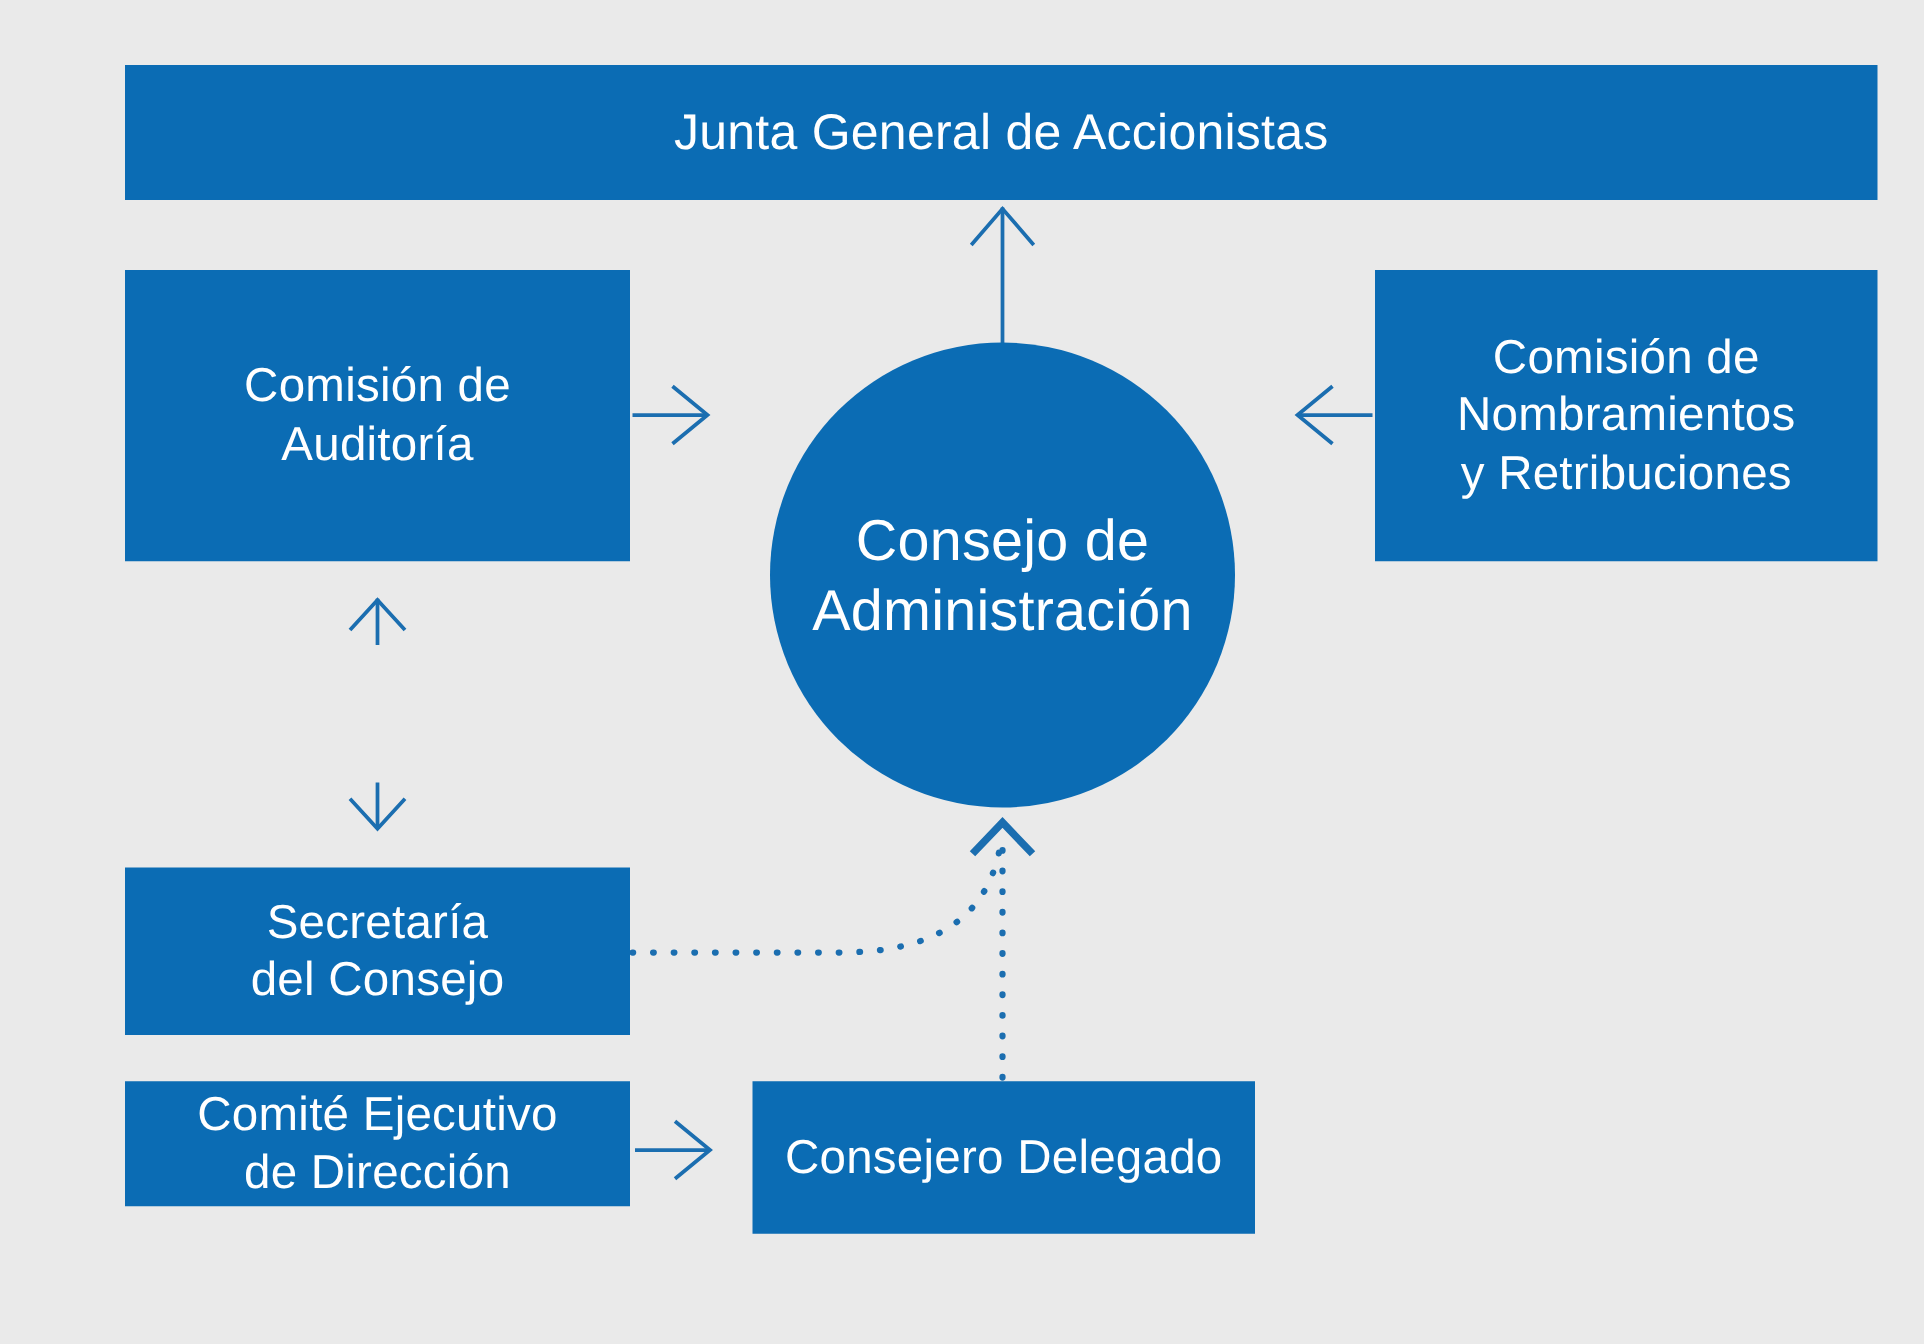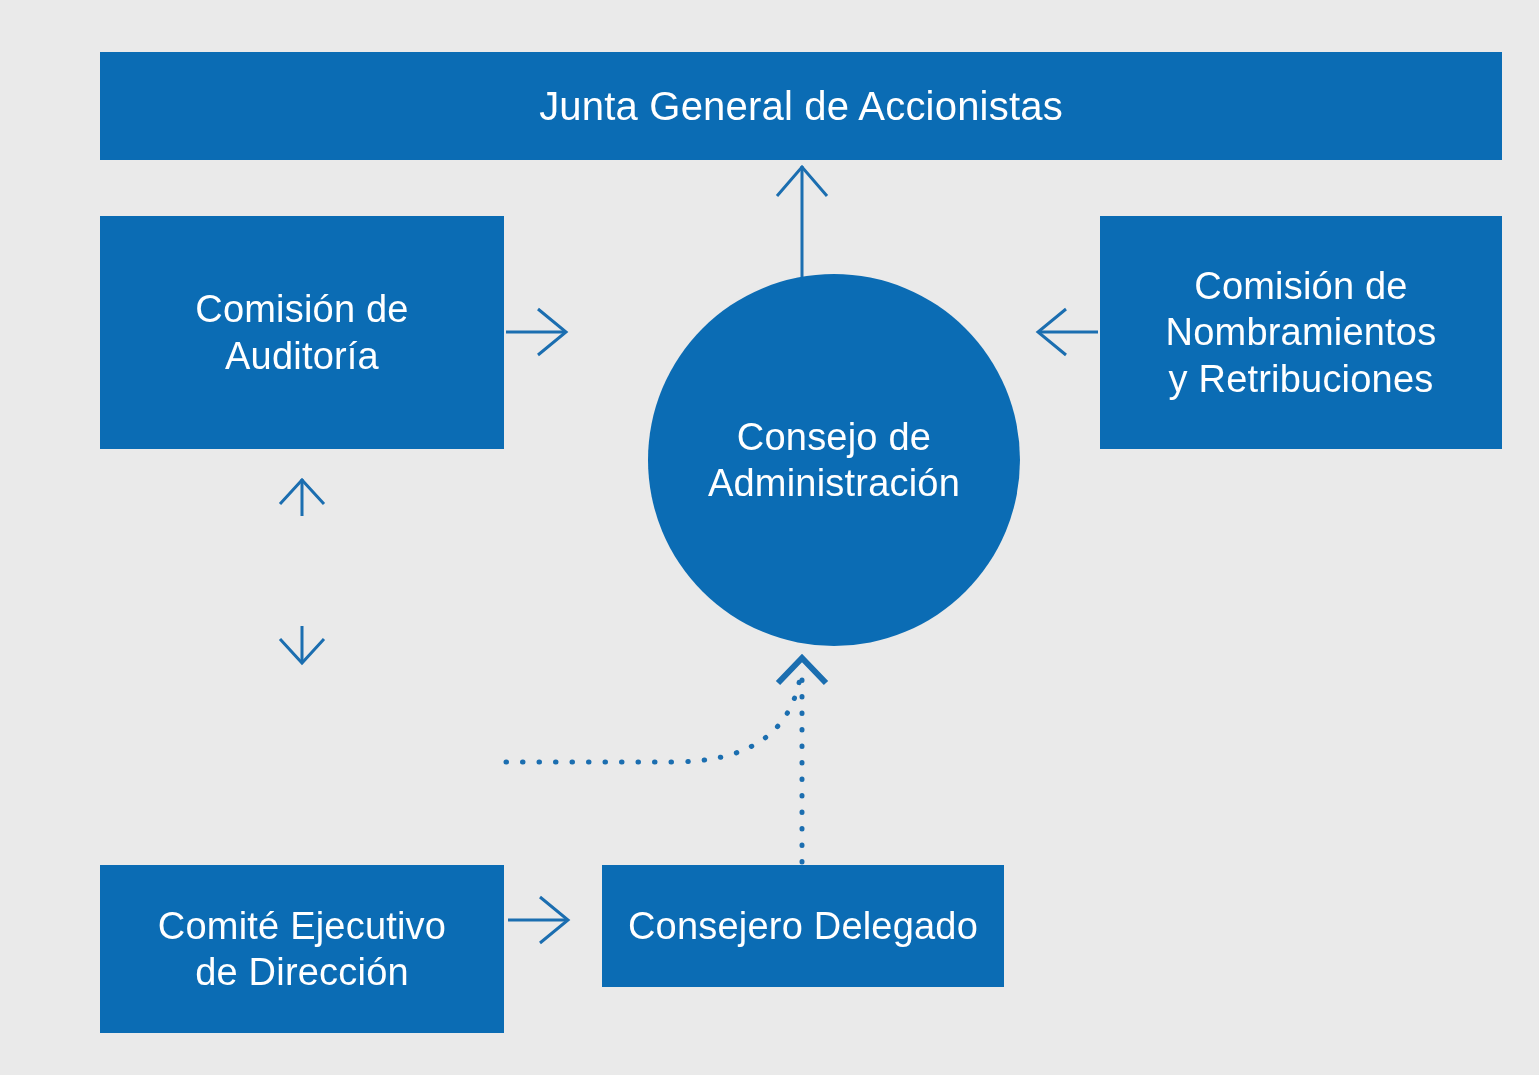--- a/index.html
+++ b/index.html
@@ -43,34 +43,34 @@
   }
   #n-auditoria {
     left: 68px;  top: 216px;  width: 404px;  height: 233px;
     font-size: 38px;
   }
   #n-nombramientos {
     left: 1068px; top: 216px; width: 402px;  height: 233px;
     font-size: 38px;
   }
   #n-consejo {
-    left: 616px; top: 274px;  width: 372px;  height: 372px;
-    font-size: 38px;
+    left: 584px; top: 274px;  width: 372px;  height: 372px;
+    font-size: 46px;
     text-align: center;
   }
   #n-auditor {
     left: 68px;  top: 516px;  width: 404px;  height: 108px;
     font-size: 38px;
   }
   #n-secretaria {
     left: 68px;  top: 694px;  width: 404px;  height: 134px;
     font-size: 38px;
   }
   #n-comite {
-    left: 68px;  top: 865px;  width: 404px;  height: 168px;
+    left: 68px;  top: 865px;  width: 404px;  height: 100px;
     font-size: 38px;
   }
   #n-delegado {
     left: 570px; top: 865px;  width: 402px;  height: 122px;
     font-size: 38px;
   }
   #edges {
     position: absolute;
     left: 0; top: 0;
     width: 1539px;
@@ -131,19 +131,21 @@
 Auditoría</div>
 
   <div class="node circle" id="n-consejo">Consejo de
 Administración</div>
 
   <div class="node" id="n-nombramientos">Comisión de
 Nombramientos
 y Retribuciones</div>
 
 
+  <div class="node" id="n-secretaria">Secretaría
+del Consejo</div>
 
   <div class="node" id="n-comite">Comité Ejecutivo
 de Dirección</div>
 
   <div class="node" id="n-delegado">Consejero Delegado</div>
 
 </div>
 
 </body></html>

